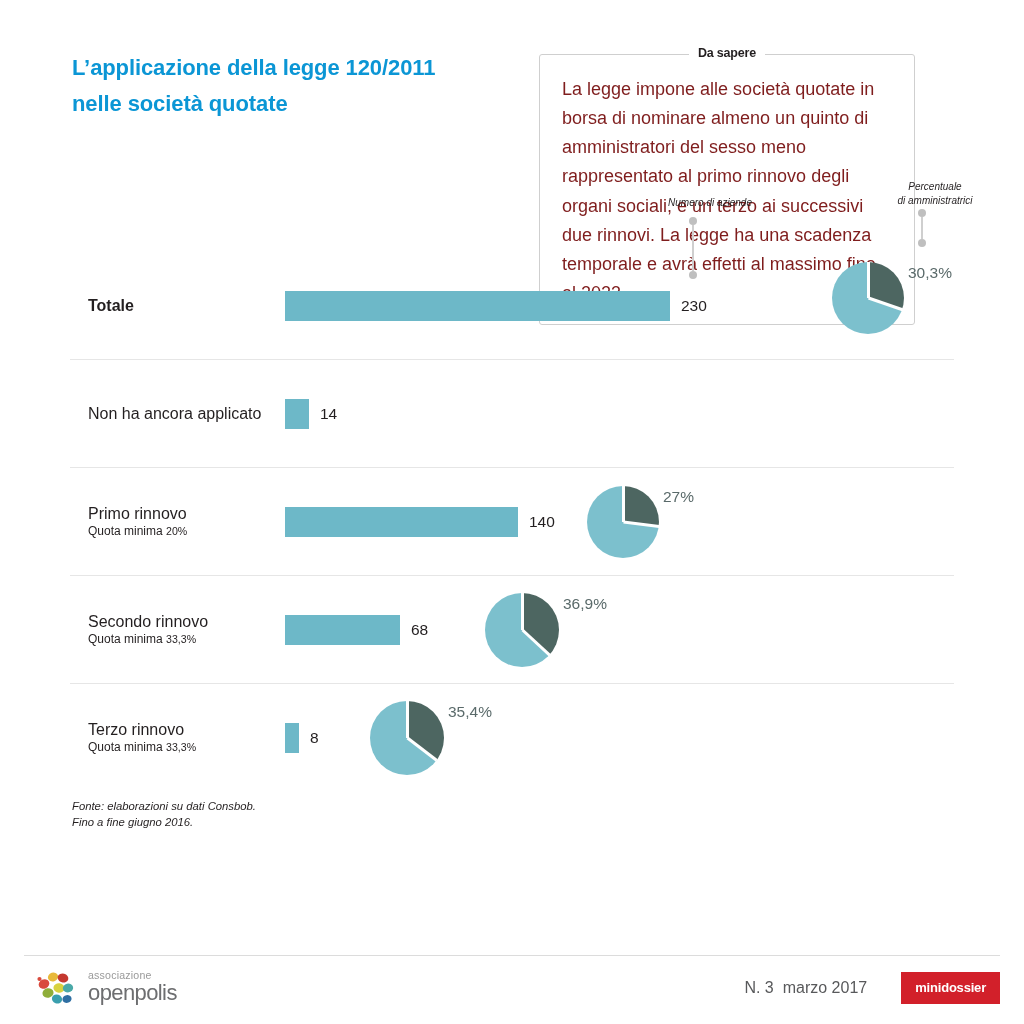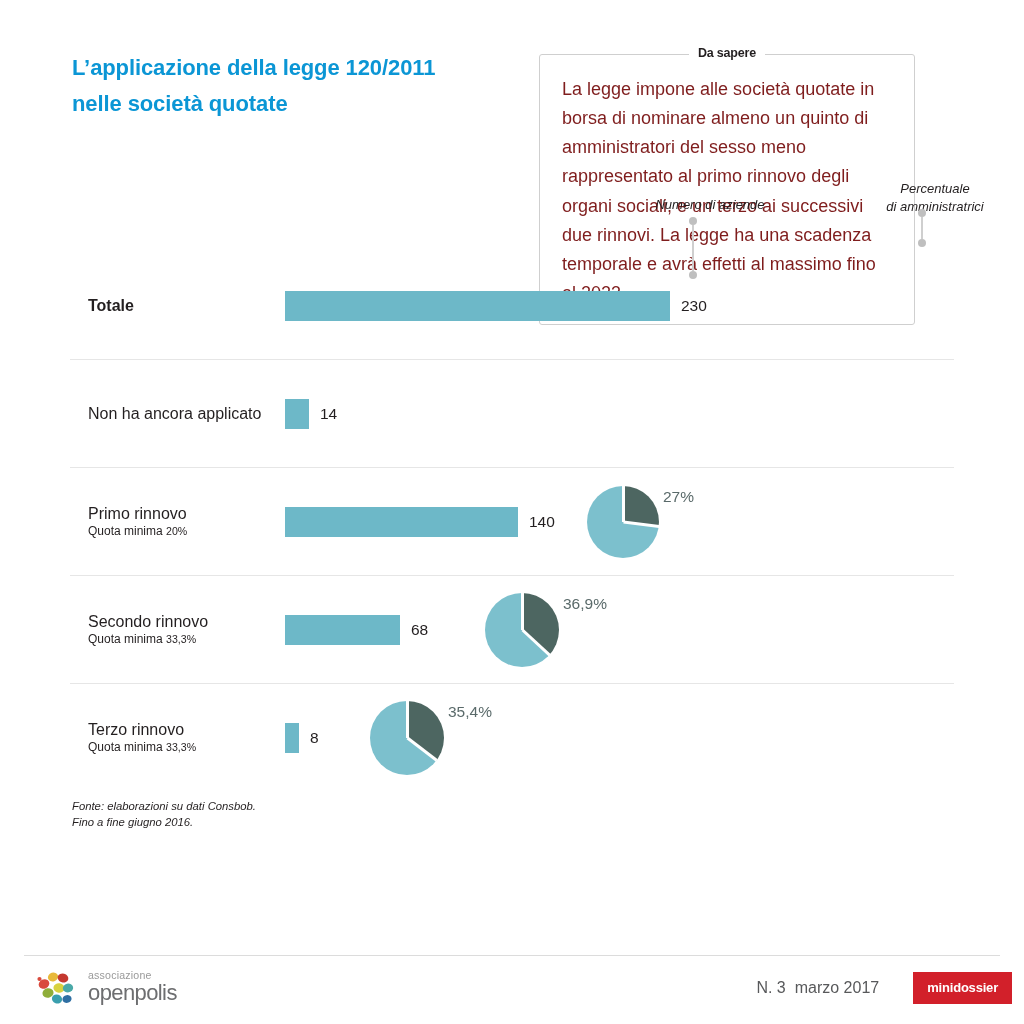--- a/index.html
+++ b/index.html
@@ -62,21 +62,21 @@
   .info-box-text {
     font-size: 18px;
     line-height: 1.62;
     color: #7f1d1d;
   }
 
   
   .annot {
     position: absolute;
     font-style: italic;
-    font-size: 13px;
+    font-size: 10px;
     color: #231f20;
     text-align: center;
     line-height: 1.35;
   }
   .annot-aziende { left: 620px; top: 196px; width: 180px; }
   .annot-perc    { left: 855px; top: 180px; width: 160px; }
 
   .connector {
     position: absolute;
     width: 9px;
@@ -206,21 +206,21 @@
     margin-bottom: 1px;
   }
   .logo-name {
     font-size: 22px;
     color: #6d6e70;
     letter-spacing: -0.6px;
     display: block;
   }
   .footer-right {
     position: absolute;
-    right: 12px;
+    right: 24px;
     top: 972px;
     display: flex;
     align-items: center;
     justify-content: flex-end;
   }
   .issue {
     font-size: 16px;
     color: #58595b;
     margin-right: 34px;
     white-space: nowrap;
@@ -268,20 +268,28 @@
 </div>
 
 <div class="rows" id="rows">
     <div class="row">
       <div class="row-label">
         <div class="row-name bold">Totale</div>
       </div>
       <div class="bar-area">
         <div class="bar" style="width: 385px; background: rgb(109, 184, 200);"></div>
         <div class="bar-value">230</div>
+      </div>
+      <div class="pie-wrap" style="left: 762px; margin-top: -8px;">
+        <div style="position: relative; width: 72px; height: 72px; flex: 0 0 auto;">
+          <div class="pie" style="width: 72px; height: 72px; background: conic-gradient(rgb(77, 102, 97) 0deg, rgb(77, 102, 97) 109.08deg, rgb(124, 192, 205) 109.08deg, rgb(124, 192, 205) 360deg); position: absolute; left: 0px; top: 0px;"></div>
+          <div style="position: absolute; left: calc(50% - 1.5px); top: 0px; width: 3px; height: 50%; background: rgb(255, 255, 255); transform-origin: 50% 100%; transform: rotate(0deg);"></div>
+          <div style="position: absolute; left: calc(50% - 1.5px); top: 0px; width: 3px; height: 50%; background: rgb(255, 255, 255); transform-origin: 50% 100%; transform: rotate(109.08deg);"></div>
+        </div>
+        <div class="pie-value">30,3%</div>
       </div>
     </div>
     <div class="row">
       <div class="row-label">
         <div class="row-name">Non ha ancora applicato</div>
       </div>
       <div class="bar-area">
         <div class="bar" style="width: 24px; background: rgb(109, 184, 200);"></div>
         <div class="bar-value">14</div>
       </div>

